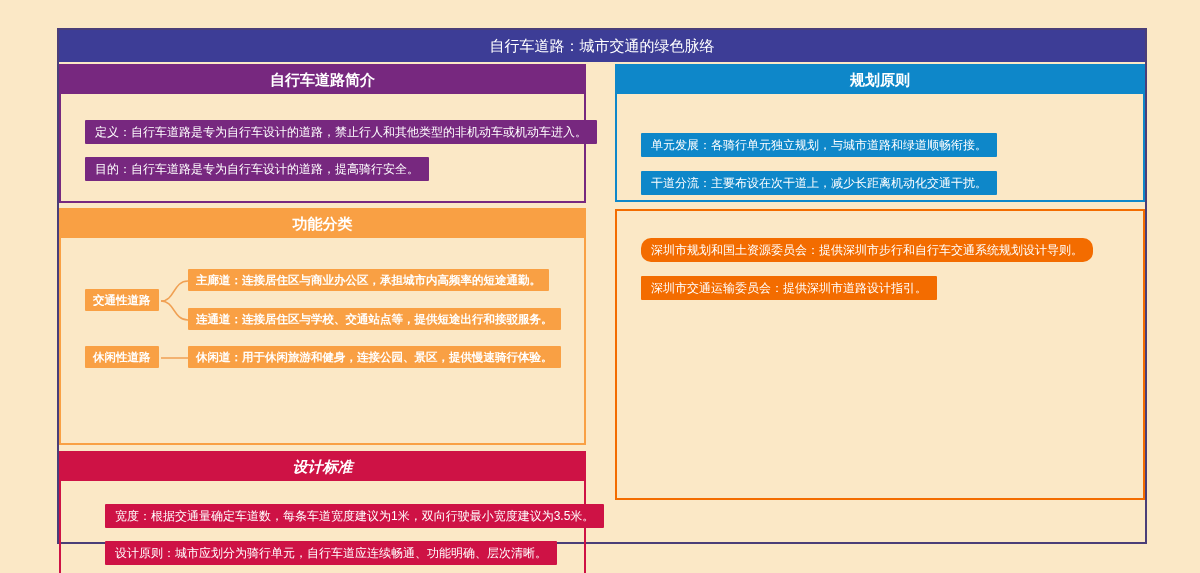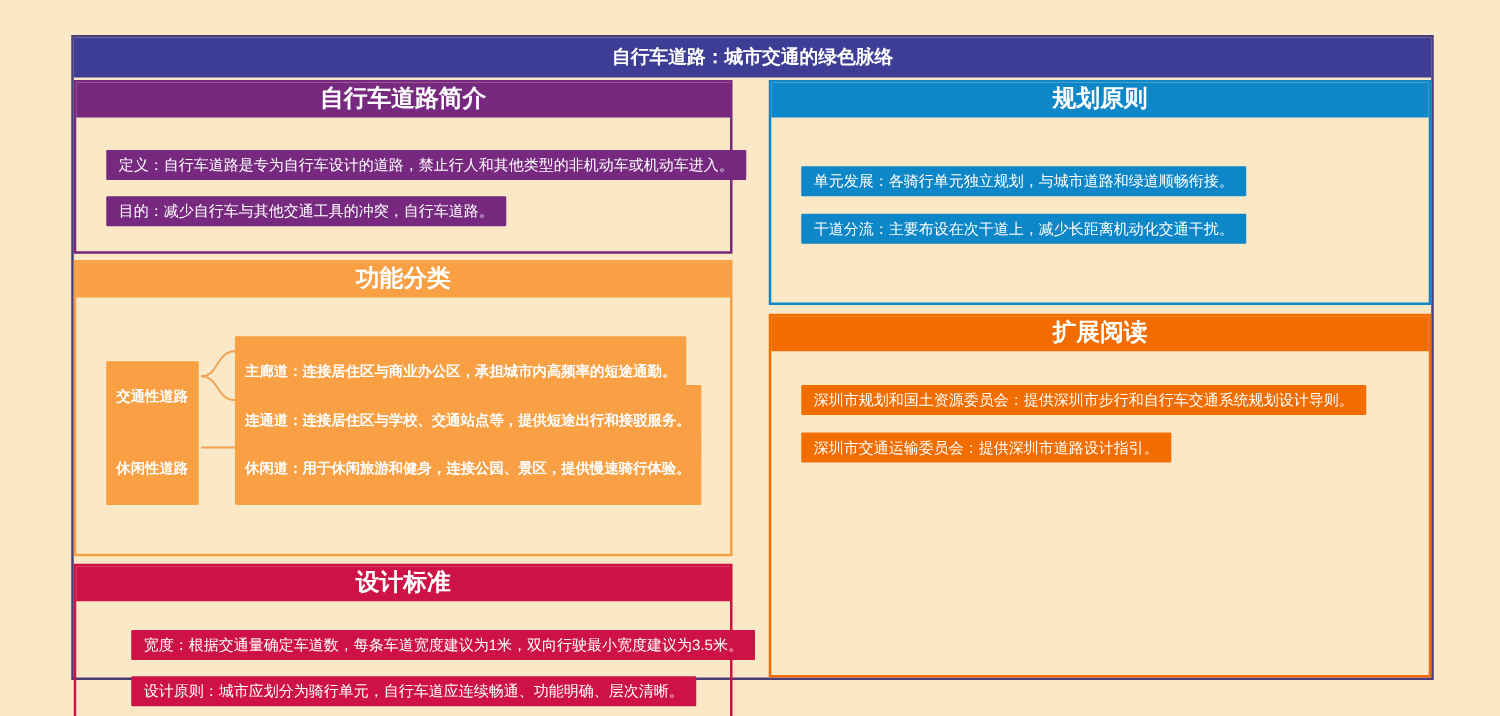--- a/index.html
+++ b/index.html
@@ -12,30 +12,30 @@
   }
   .container {
     position:absolute; left:57px; top:28px;
     width:1090px; height:516px;
     border:2px solid var(--frame,#4a3e78);
     background:var(--cream,#fbe8c6);
   }
   .title-bar {
     height:32px; line-height:32px;
     background:var(--indigo,#3d3d96);
-    color:#fff; font-size:15px; font-weight:bold;
+    color:#fff; font-size:15px; font-weight:normal;
     text-align:center; white-space:nowrap;
   }
   .columns { display:flex; gap:29px; margin-top:2px; }
   .col-left  { width:527px; display:flex; flex-direction:column; }
   .col-right { width:530px; display:flex; flex-direction:column; }
   .section { border:2px solid; background:transparent; }
   .section-header {
     height:28px; line-height:28px; text-align:center;
-    color:#fff; font-size:19px; font-weight:bold; white-space:nowrap;
+    color:#fff; font-size:15px; font-weight:bold; white-space:nowrap;
   }
   .section-body { position:relative; }
   .bar {
     display:table;
     margin-left:24px;
     padding:5px 10px;
     font-size:12px; line-height:14px; font-weight:normal;
     color:#fff; white-space:nowrap; border-radius:1px;
   }
   
@@ -43,61 +43,61 @@
   .sec-intro .section-header { background:var(--purple,#77287f); }
   .sec-intro .bar { background:var(--purple,#77287f); }
   .sec-intro .bar.b1 { margin-top:26px; }
   .sec-intro .bar.b2 { margin-top:13px; }
   
   .sec-class { border-color:var(--orange,#f9a044); height:237px; margin-top:5px; }
   .sec-class .section-header { background:var(--orange,#f9a044); }
   .sec-class .section-body { height:152px; }
   .tree-node {
     position:absolute;
-    padding:22px 8px;
+    padding:4px 8px;
     font-size:11.5px; line-height:14px; font-weight:bold;
     color:#fff; white-space:nowrap; border-radius:1px;
     background:var(--orange,#f9a044);
   }
   .connector-svg { position:absolute; left:0; top:0; }
   
   .sec-std { border-color:var(--red,#ce1245); height:142px; margin-top:6px; }
-  .sec-std .section-header { background:var(--red,#ce1245); }
+  .sec-std .section-header { background:var(--red,#ce1245);font-style:italic; }
   .sec-std .bar { background:var(--red,#ce1245);margin-left:44px; }
   .sec-std .bar.b1 { margin-top:23px; }
   .sec-std .bar.b2 { margin-top:13px; }
   
-  .sec-prin { border-color:var(--blue,#0e87c9); height:180px; }
+  .sec-prin { border-color:var(--blue,#0e87c9); height:138px; }
   .sec-prin .section-header { background:var(--blue,#0e87c9); }
   .sec-prin .bar { background:var(--blue,#0e87c9); }
   .sec-prin .bar.b1 { margin-top:39px; }
   .sec-prin .bar.b2, .sec-prin .bar.b3 { margin-top:14px; }
   
   .sec-read { border-color:var(--orangered,#f36c00); height:291px; margin-top:7px; }
   .sec-read .section-header { background:var(--orangered,#f36c00); }
   .sec-read .bar { background:var(--orangered,#f36c00); }
-  .sec-read .bar.b1 { margin-top:27px; }
+  .sec-read .bar.b1 { margin-top:27px;border-radius:10px; }
   .sec-read .bar.b2 { margin-top:14px; }
 </style>
 </head>
 <body>
 
 <div class="container">
 
   <div class="title-bar">自行车道路：城市交通的绿色脉络</div>
 
   <div class="columns">
 
     <div class="col-left">
 
       <div class="section sec-intro">
         <div class="section-header">自行车道路简介</div>
         <div class="section-body">
           <div class="bar b1">定义：自行车道路是专为自行车设计的道路，禁止行人和其他类型的非机动车或机动车进入。</div>
-          <div class="bar b2">目的：减少自行车与其他交通工具的冲突，自行车道路。</div>
+          <div class="bar b2">目的：自行车道路是专为自行车设计的道路，提高骑行安全。</div>
         </div>
       </div>
 
       <div class="section sec-class">
         <div class="section-header">功能分类</div>
         <div class="section-body">
           <svg class="connector-svg" width="523" height="152" viewBox="0 0 523 152">
             <path d="M100,63 C114,63 112,43 127,43" fill="none" stroke="#f0a053" stroke-width="1.5"></path>
             <path d="M100,63 C114,63 112,82 127,82" fill="none" stroke="#f0a053" stroke-width="1.5"></path>
             <path d="M100,120 L127,120" fill="none" stroke="#f0a053" stroke-width="1.5"></path>
@@ -124,21 +124,20 @@
 
       <div class="section sec-prin">
         <div class="section-header">规划原则</div>
         <div class="section-body">
           <div class="bar b1">单元发展：各骑行单元独立规划，与城市道路和绿道顺畅衔接。</div>
           <div class="bar b3">干道分流：主要布设在次干道上，减少长距离机动化交通干扰。</div>
         </div>
       </div>
 
       <div class="section sec-read">
-        <div class="section-header">扩展阅读</div>
         <div class="section-body">
           <div class="bar b1">深圳市规划和国土资源委员会：提供深圳市步行和自行车交通系统规划设计导则。</div>
           <div class="bar b2">深圳市交通运输委员会：提供深圳市道路设计指引。</div>
         </div>
       </div>
 
     </div>
 
   </div>
 </div>

